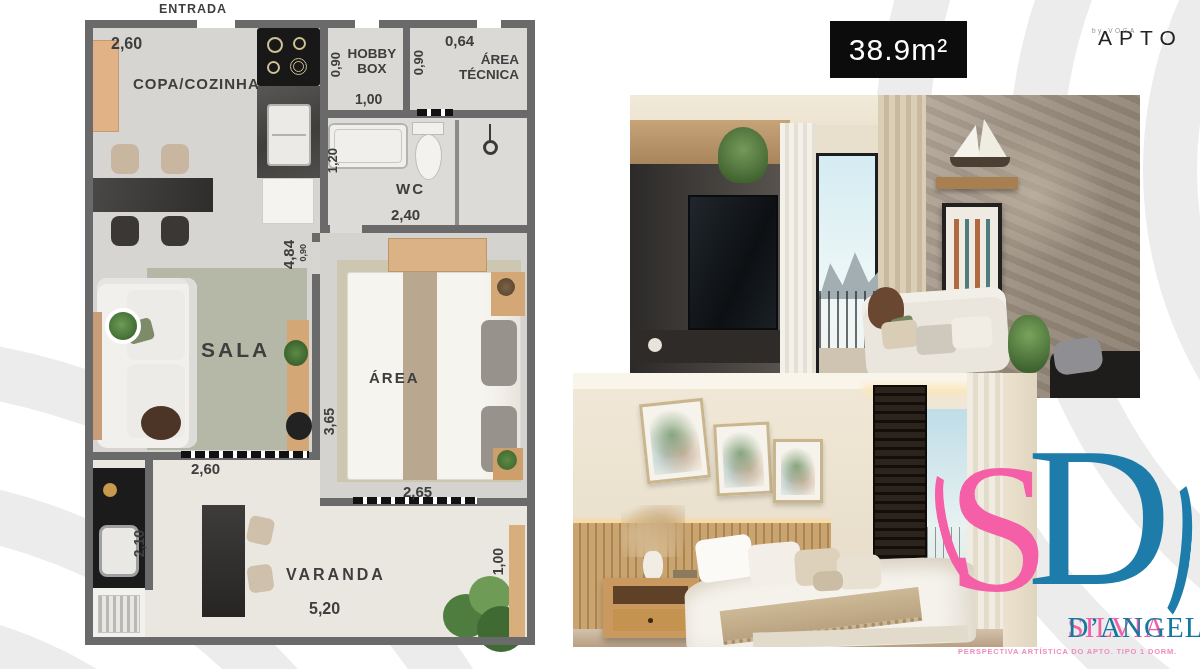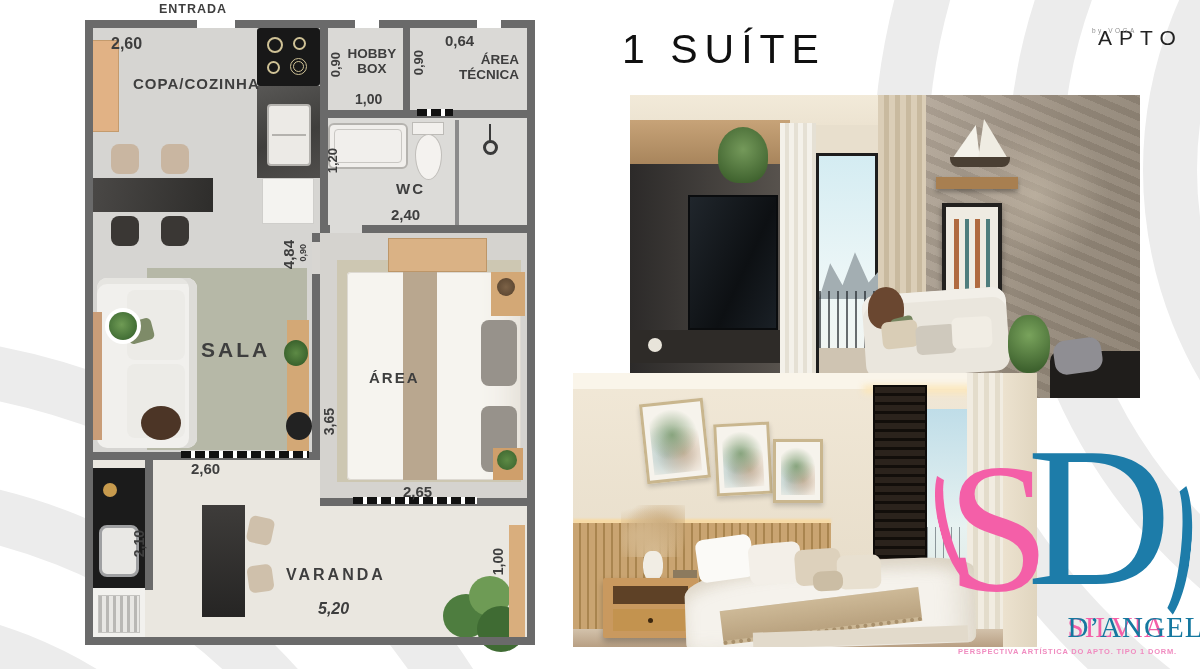--- a/index.html
+++ b/index.html
@@ -130,21 +130,21 @@
   .d-wc-w{left:298px;top:187px;font-size:15px;}
   .d-hall-v{left:196px;top:220px;font-size:15px;}
   .d-hall-sm{left:214px;top:224px;font-size:9px;}
   .l-sala{left:108px;top:318px;font-size:21px;letter-spacing:3px;}
   .d-suite-v{left:237px;top:388px;font-size:14px;}
   .l-suite{left:276px;top:350px;font-size:15px;letter-spacing:2px;}
   .d-sala-b{left:98px;top:441px;font-size:15px;}
   .d-suite-b{left:310px;top:464px;font-size:15px;}
   .d-grill-v{left:47px;top:510px;font-size:14px;}
   .l-varanda{left:193px;top:546px;font-size:16px;letter-spacing:3px;}
-  .d-varanda-w{left:225px;top:580px;font-size:16px;font-style:italic;}
+  .d-varanda-w{left:216px;top:580px;font-size:16px;}
   .d-varanda-v{left:406px;top:528px;font-size:14px;}
   
   #title{left:622px;top:26px;font-size:41px;letter-spacing:7px;color:#101010;white-space:nowrap;}
   #badge{left:830px;top:21px;width:137px;height:57px;background:#0c0c0c;color:#fff;
          display:flex;align-items:center;justify-content:center;font-size:30px;letter-spacing:1px;}
   #brand{left:1092px;top:26px;width:96px;}
   .brand-name{position:static;display:block;font-size:21px;letter-spacing:7px;color:#222;text-align:center;padding-left:6px;}
   .brand-by{position:static;display:block;font-size:6.5px;letter-spacing:2.5px;color:#8f8f8f;text-align:right;padding-right:6px;margin-top:1px;}
   
   #ph-living{left:630px;top:95px;width:510px;height:303px;background:#ece3d3;overflow:hidden;}
@@ -385,21 +385,21 @@
     <span class="lbl vert d-suite-v">3,65</span>
     <span class="lbl l-suite">ÁREA</span>
     <span class="lbl d-sala-b">2,60</span>
     <span class="lbl d-suite-b">2,65</span>
     <span class="lbl vert d-grill-v">2,10</span>
     <span class="lbl l-varanda">VARANDA</span>
     <span class="lbl d-varanda-w">5,20</span>
     <span class="lbl vert d-varanda-v">1,00</span>
   </div>
 
-  <div id="title">1 SUÍTE</div>
+  <div id="badge">38.9m²</div>
   <div id="brand">
     <span class="brand-name">APTO</span>
     <span class="brand-by">by VOGA</span>
   </div>
 
   <div id="ph-living">
     <div class="lv-ceiling"></div>
     <div class="spot sp1"></div>
     <div class="spot sp2"></div>
     <div class="spot sp3"></div>

